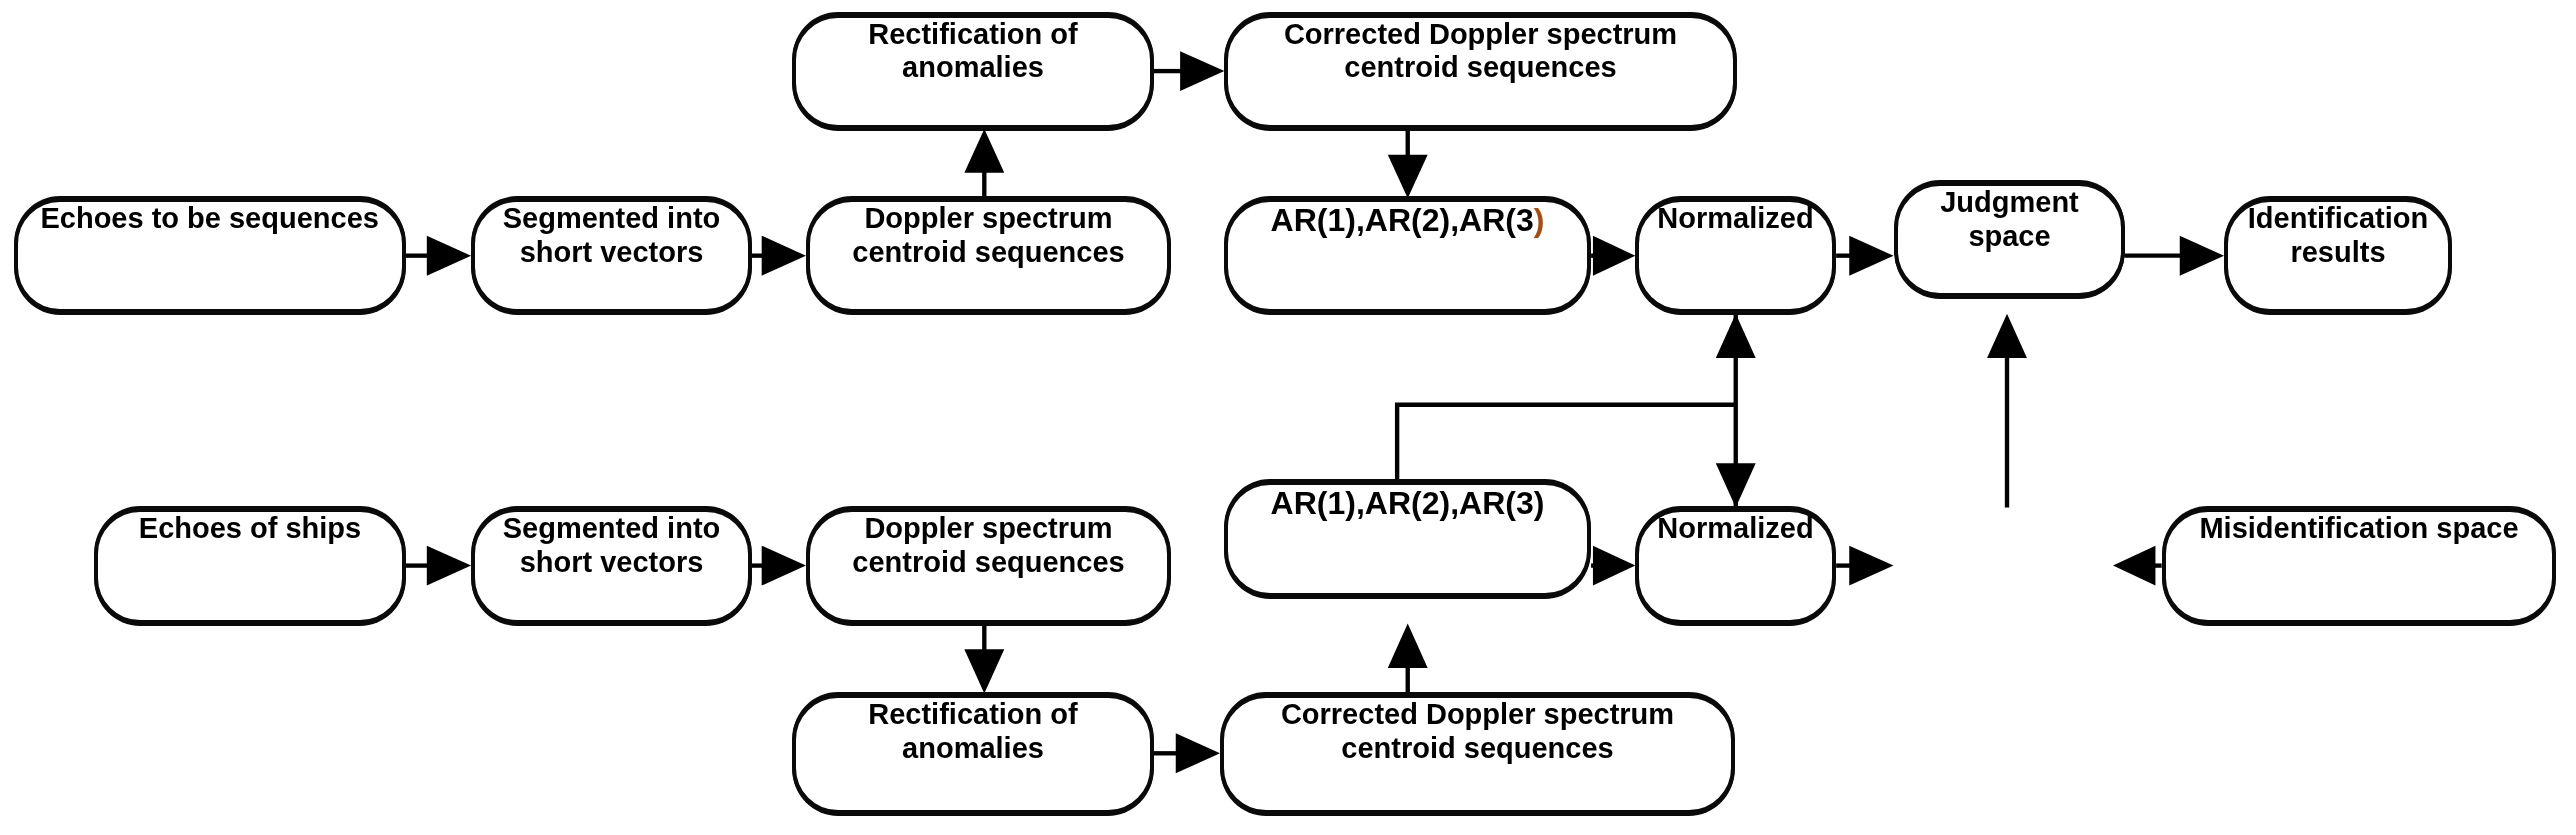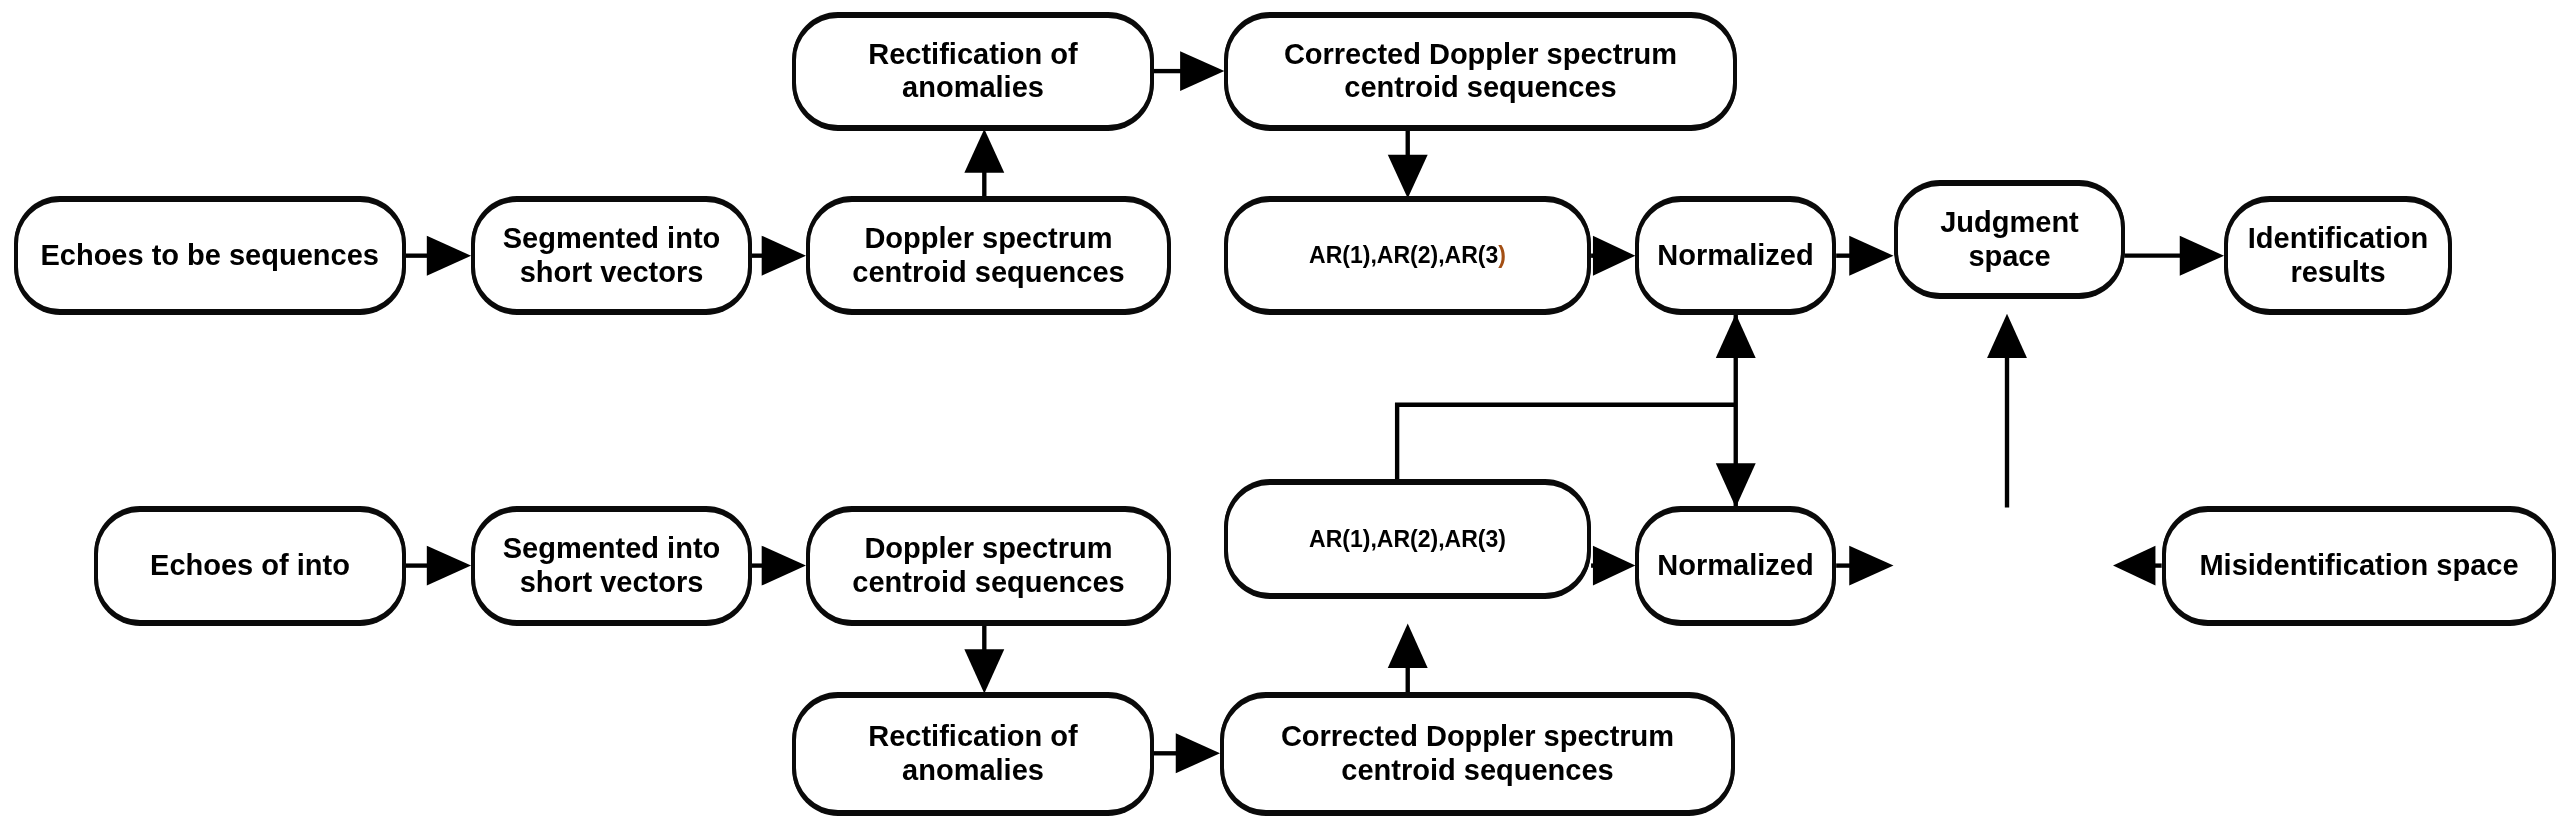--- a/index.html
+++ b/index.html
@@ -7,35 +7,35 @@
     position:relative;
     width:2576px;height:835px;
     background:#ffffff;
     overflow:hidden;
     font-family:"Liberation Sans","DejaVu Sans",sans-serif;
   }
   .arrows{position:absolute;left:0;top:0;width:2576px;height:835px;}
   .node{
     position:absolute;
     box-sizing:border-box;
-    display:flex;align-items:center;justify-content:center;
+    display:flex;align-items:flex-start;justify-content:center;
     text-align:center;
     background:#ffffff;
     border:4.4px solid #0a0a0a;
     border-radius:46px;
     box-shadow:0 2.5px 0 -0.6px #0a0a0a, 0 -2.5px 0 -0.6px #0a0a0a;
     color:#000000;
     font-size:29px;
     font-weight:600;
     line-height:1.16;
     padding:0 10px;
     z-index:2;
   }
   .node .label{white-space:pre-line;}
-  .node.ar{font-size:23px;letter-spacing:0;}
+  .node.ar{font-size:32px;letter-spacing:0;}
   .accent{color:#a34f14;}
 </style>
 </head>
 <body>
 
 <div class="stage">
 
   <svg class="arrows" width="2576" height="835" viewBox="0 0 4130 1339" stroke="#000000" stroke-width="7" fill="#000000">
 
     <g>
@@ -163,21 +163,21 @@
     <span class="label">Judgment
 space</span>
   </div>
 
   <div class="node" style="left:2224px;top:198px;width:228px;height:115px">
     <span class="label">Identification
 results</span>
   </div>
 
   <div class="node" style="left:94px;top:508px;width:312px;height:116px">
-    <span class="label">Echoes of into</span>
+    <span class="label">Echoes of ships</span>
   </div>
 
   <div class="node" style="left:471px;top:508px;width:281px;height:116px">
     <span class="label">Segmented into
 short vectors</span>
   </div>
 
   <div class="node" style="left:806px;top:508px;width:365px;height:116px">
     <span class="label">Doppler spectrum
 centroid sequences</span>

